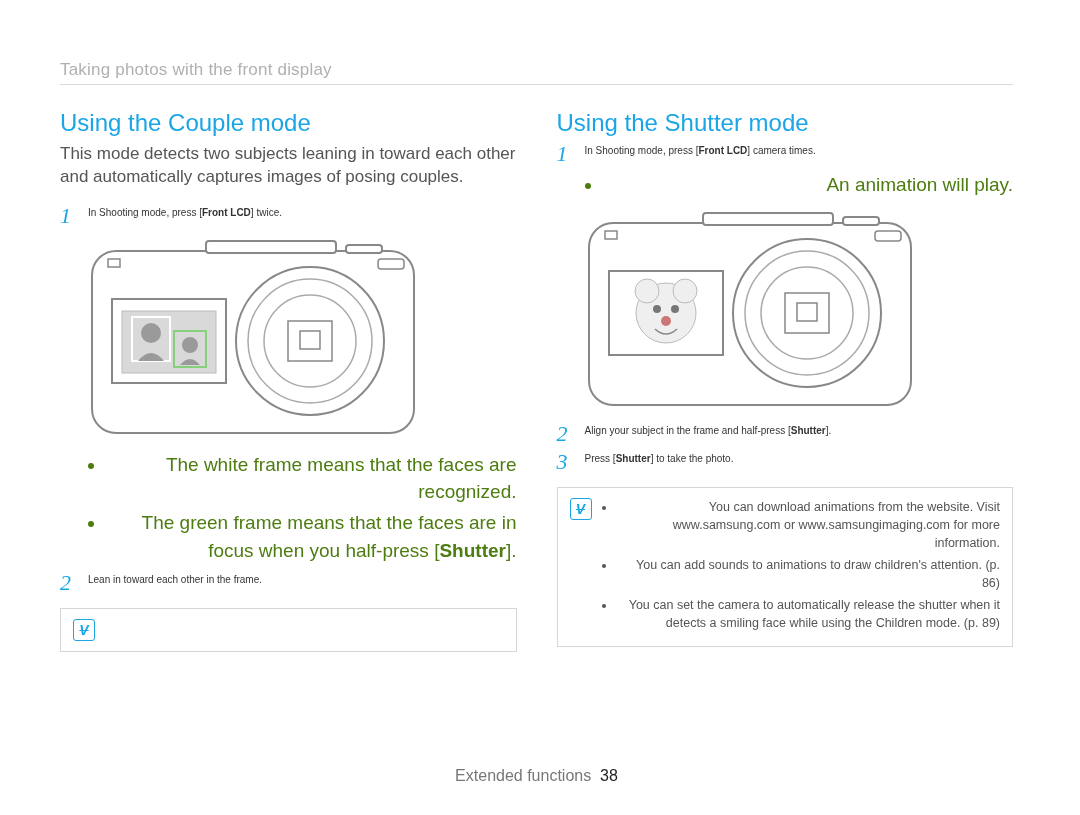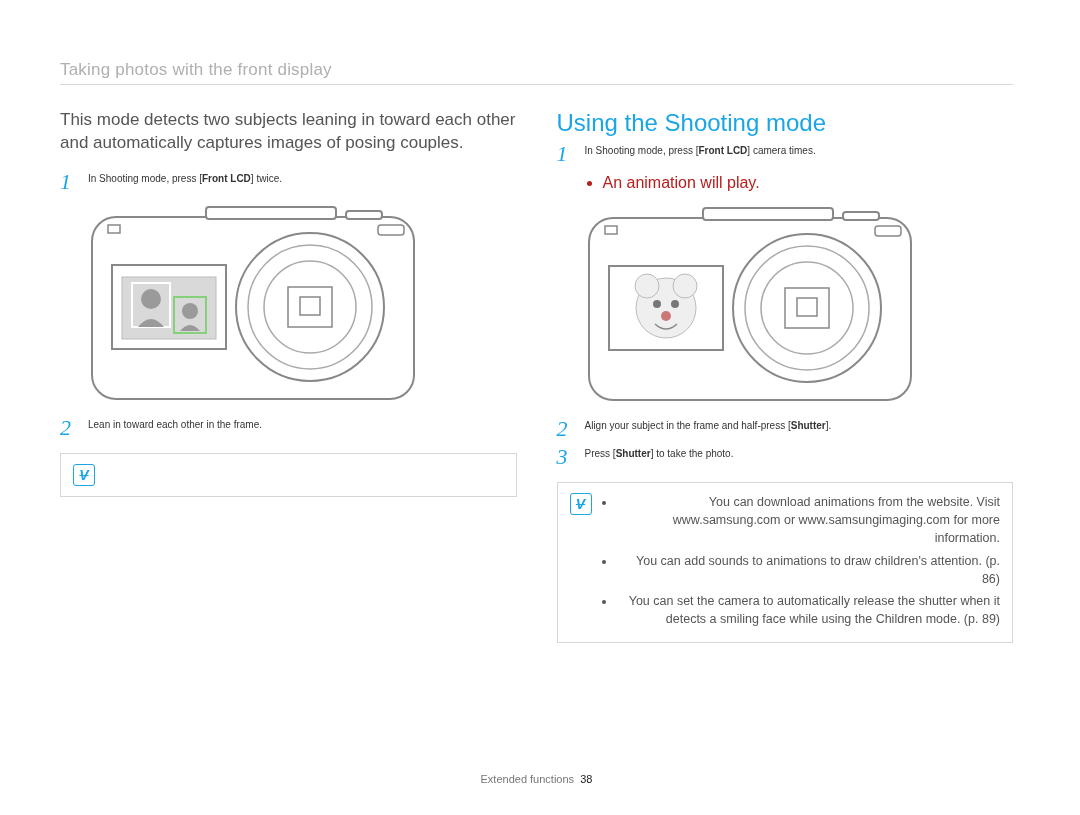--- a/index.html
+++ b/index.html
@@ -32,21 +32,21 @@
     font-family: Georgia, "Times New Roman", serif;
     font-style: italic;
     font-size: 22px;
     color: #1aa6e6;
     line-height: 1;
     width: 18px;
   }
   .step-text { font-size: 10px; line-height: 1.4; color: #333; flex: 1; padding-top: 1px; }
   .step-text b { font-weight: 700; }
   .sub-list { padding-left: 32px; margin-top: 6px; margin-bottom: 8px; }
-  .sub-list li { font-size: 16px; line-height: 1.45; color: #b91c1c; list-style: disc; margin-left: 14px; margin-bottom: 3px; }
+  .sub-list li { font-size: 19px; line-height: 1.45; color: #4d7c0f; list-style: disc; margin-left: 14px; margin-bottom: 3px; text-align: right; }
   .camera-wrap { padding-left: 28px; margin: 10px 0 14px 0; }
   .notebox {
     border: 1px solid #d6d6d6;
     padding: 10px 12px 10px 12px;
     display: flex;
     gap: 10px;
     margin-top: 14px;
     background: #fff;
   }
   .note-icon {
@@ -61,38 +61,39 @@
     text-decoration: line-through;
     text-decoration-color: #1aa6e6;
   }
   .note-list { flex: 1; text-align: right; }
   .note-list li { font-size: 12.5px; line-height: 1.45; color: #555; list-style: disc; margin-left: 14px; margin-bottom: 4px; }
   .footer {
     position: absolute;
     bottom: 30px;
     left: 0; right: 0;
     text-align: center;
-    font-size: 11px;
+    font-size: 16px;
     color: #777;
   }
   .footer .pn { color: #222; }
   
   svg.camera { width: 330px; height: auto; display: block; }
 </style>
 </head>
 <body>
 
 <div class="page">
 
   <div class="breadcrumb">Taking photos with the front display</div>
   <hr class="hr">
 
   <div class="cols">
 
     <div class="col">
+      <h2 class="section">Using the Couple mode</h2>
       <p class="intro">This mode detects two subjects leaning in toward each other and automatically captures images of posing couples.</p>
 
       <div class="step">
         <div class="step-num">1</div>
         <div class="step-text">
           <span>In Shooting mode, press [</span><b>Front LCD</b><span>] twice.</span>
         </div>
       </div>
 
       <div class="camera-wrap">
@@ -114,33 +115,39 @@
           <rect x="34" y="74" width="94" height="62" fill="#d9d9d9" stroke="#bbb"></rect>
           <rect x="44" y="80" width="38" height="44" fill="none" stroke="#fff" stroke-width="2"></rect>
           <circle cx="63" cy="96" r="10" fill="#9a9a9a"></circle>
           <path d="M50,124 q13,-16 26,0" fill="#9a9a9a"></path>
           <rect x="86" y="94" width="32" height="36" fill="none" stroke="#86d07c" stroke-width="2"></rect>
           <circle cx="102" cy="108" r="8" fill="#9a9a9a"></circle>
           <path d="M92,128 q10,-12 20,0" fill="#9a9a9a"></path>
         </svg>
       </div>
 
+      <ul class="sub-list">
+        <li>The white frame means that the faces are recognized.</li>
+        <li>
+          <span>The green frame means that the faces are in focus when you half-press [</span><b>Shutter</b><span>].</span>
+        </li>
+      </ul>
 
       <div class="step">
         <div class="step-num">2</div>
         <div class="step-text">Lean in toward each other in the frame.</div>
       </div>
 
       <div class="notebox">
         <div class="note-icon">V</div>
       </div>
     </div>
 
     <div class="col">
-      <h2 class="section">Using the Shooting mode</h2>
+      <h2 class="section">Using the Shutter mode</h2>
 
       <div class="step">
         <div class="step-num">1</div>
         <div class="step-text">
           <span>In Shooting mode, press [</span><b>Front LCD</b><span>] camera times.</span>
         </div>
       </div>
 
       <ul class="sub-list">
         <li>An animation will play.</li>

